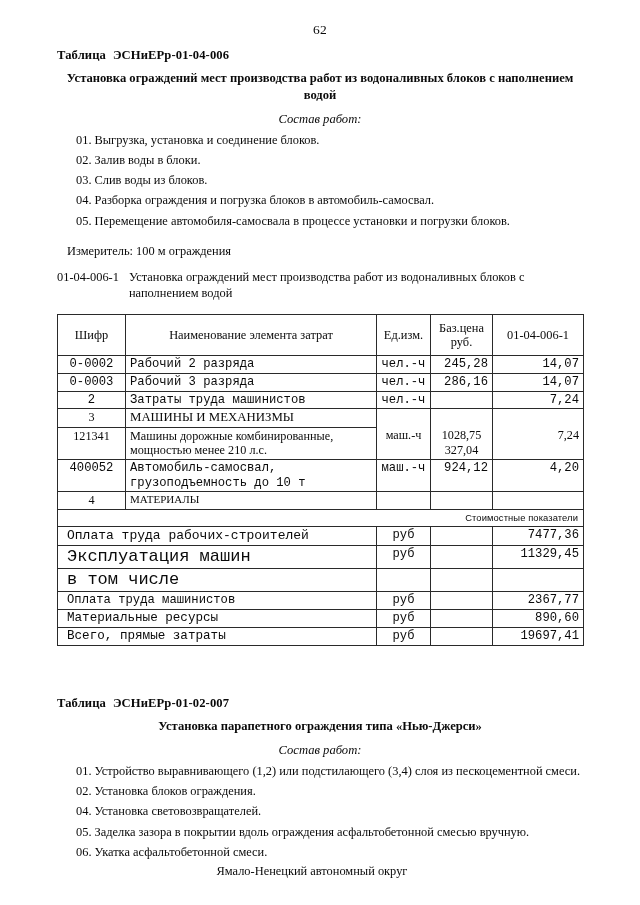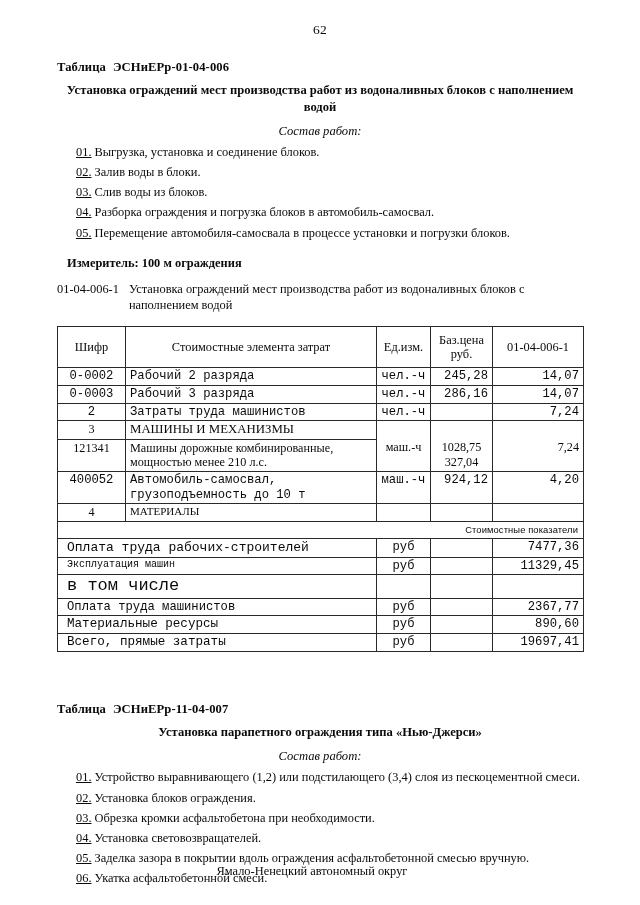--- a/index.html
+++ b/index.html
@@ -32,21 +32,21 @@
     letter-spacing: .2px;
   }
 
   
   .section {
     margin: 0 57px 0 57px;
   }
   .tbl-caption {
     font-weight: bold;
     font-size: 12.6px;
-    margin-top: 22px;
+    margin-top: 10px;
     letter-spacing: .1px;
   }
   .tbl-caption .tbl-word { margin-right: 7px; }
 
   .tbl-title {
     font-weight: bold;
     font-size: 12.6px;
     text-align: center;
     margin-top: 7px;
     line-height: 1.35;
@@ -62,24 +62,24 @@
     margin-top: 7px;
     list-style: none;
     padding: 0;
   }
   .works li {
     font-size: 12.4px;
     line-height: 1.1;
     margin: 0 0 6.5px 19px;
     white-space: nowrap;
   }
-  .works li .num { margin-right: 3px; text-decoration: underline; }
+  .works li .num { margin-right: 3px; }
 
   .izmeritel {
-    font-weight: bold;
+    font-weight: normal;
     font-size: 12.4px;
     margin-top: 9px;
     margin-left: 10px;
   }
 
   .norm-line {
     font-size: 12.4px;
     margin-top: 10px;
     line-height: 1.3;
     display: flex;
@@ -185,21 +185,21 @@
       <colgroup>
         <col class="c-shifr">
           <col class="c-name">
           <col class="c-unit">
           <col class="c-price">
           <col class="c-val">
       </colgroup>
       <thead>
         <tr>
           <td>Шифр</td>
-          <td>Стоимостные элемента затрат</td>
+          <td>Наименование элемента затрат</td>
           <td>Ед.изм.</td>
           <td>
             <span>Баз.цена</span><br>
             <span>руб.</span>
           </td>
           <td>01-04-006-1</td>
         </tr>
       </thead>
       <tbody>
 
@@ -269,21 +269,21 @@
         </tr>
 
         <tr class="row-h">
           <td class="b" colspan="2" style="padding-left:9px;font-size:13px">Оплата труда рабочих-строителей</td>
           <td class="c-center b">руб</td>
           <td></td>
           <td class="c-right b">7477,36</td>
         </tr>
 
         <tr class="row-h">
-          <td class="b" colspan="2" style="padding-left:9px;font-size:10px">Эксплуатация машин</td>
+          <td class="b" colspan="2" style="padding-left:9px;font-size:17px">Эксплуатация машин</td>
           <td class="c-center b">руб</td>
           <td></td>
           <td class="c-right b">11329,45</td>
         </tr>
 
         <tr class="row-h">
           <td colspan="2" style="padding-left:9px;font-size:17px">в том числе</td>
           <td class="c-center"></td>
           <td></td>
           <td class="c-right"></td>
@@ -310,31 +310,30 @@
           <td class="c-right b">19697,41</td>
         </tr>
 
       </tbody>
     </table>
   </div>
 
   <div class="section" style="margin-top:50px">
 
     <div class="tbl-caption" style="margin-top:0">
-      <span class="tbl-word">Таблица</span><span>ЭСНиЕРр-11-04-007</span>
+      <span class="tbl-word">Таблица</span><span>ЭСНиЕРр-01-02-007</span>
     </div>
 
     <div class="tbl-title">Установка парапетного ограждения типа «Нью-Джерси»</div>
 
     <div class="sostav">Состав работ:</div>
 
     <ul class="works">
       <li><span class="num">01.</span><span>Устройство выравнивающего (1,2) или подстилающего (3,4) слоя из пескоцементной смеси.</span></li>
       <li><span class="num">02.</span><span>Установка блоков ограждения.</span></li>
-      <li><span class="num">03.</span><span>Обрезка кромки асфальтобетона при необходимости.</span></li>
       <li><span class="num">04.</span><span>Установка световозвращателей.</span></li>
       <li><span class="num">05.</span><span>Заделка зазора в покрытии вдоль ограждения асфальтобетонной смесью вручную.</span></li>
       <li><span class="num">06.</span><span>Укатка асфальтобетонной смеси.</span></li>
     </ul>
   </div>
 
   <div class="footer-region">Ямало-Ненецкий автономный округ</div>
 
 </div>
 

